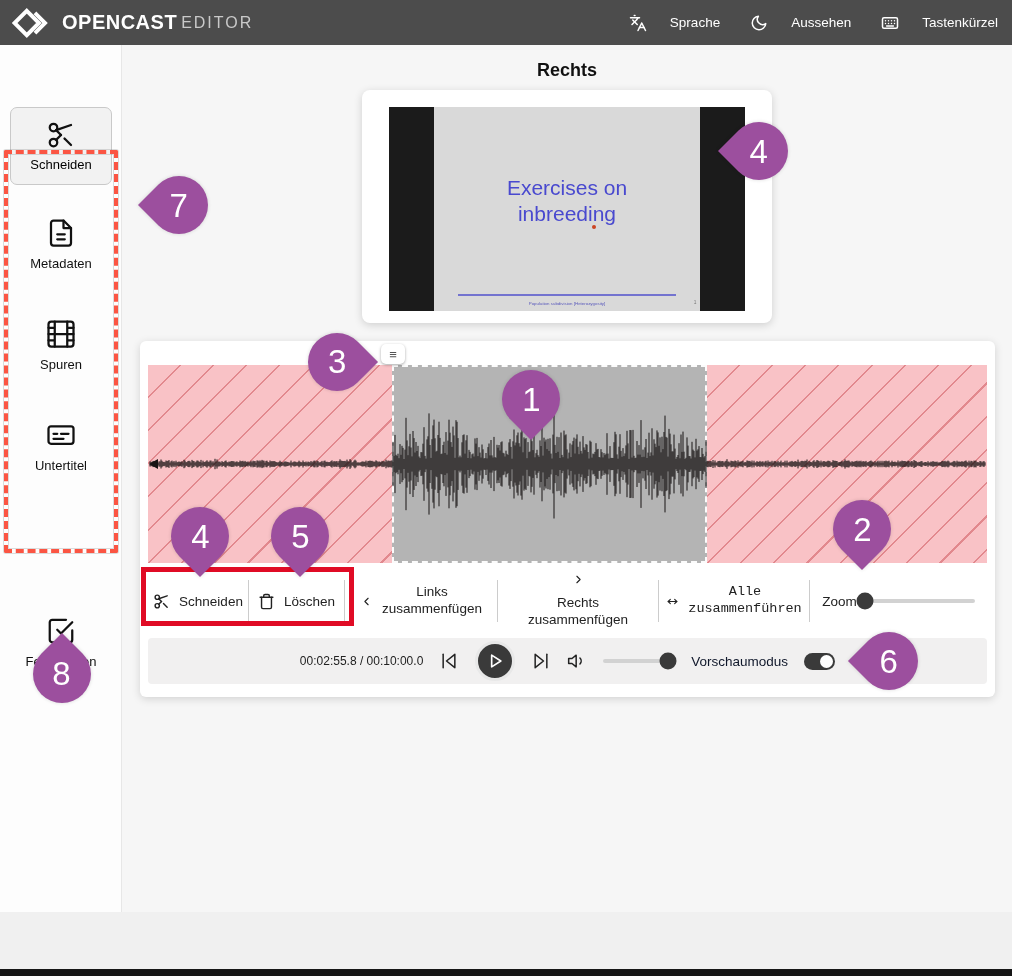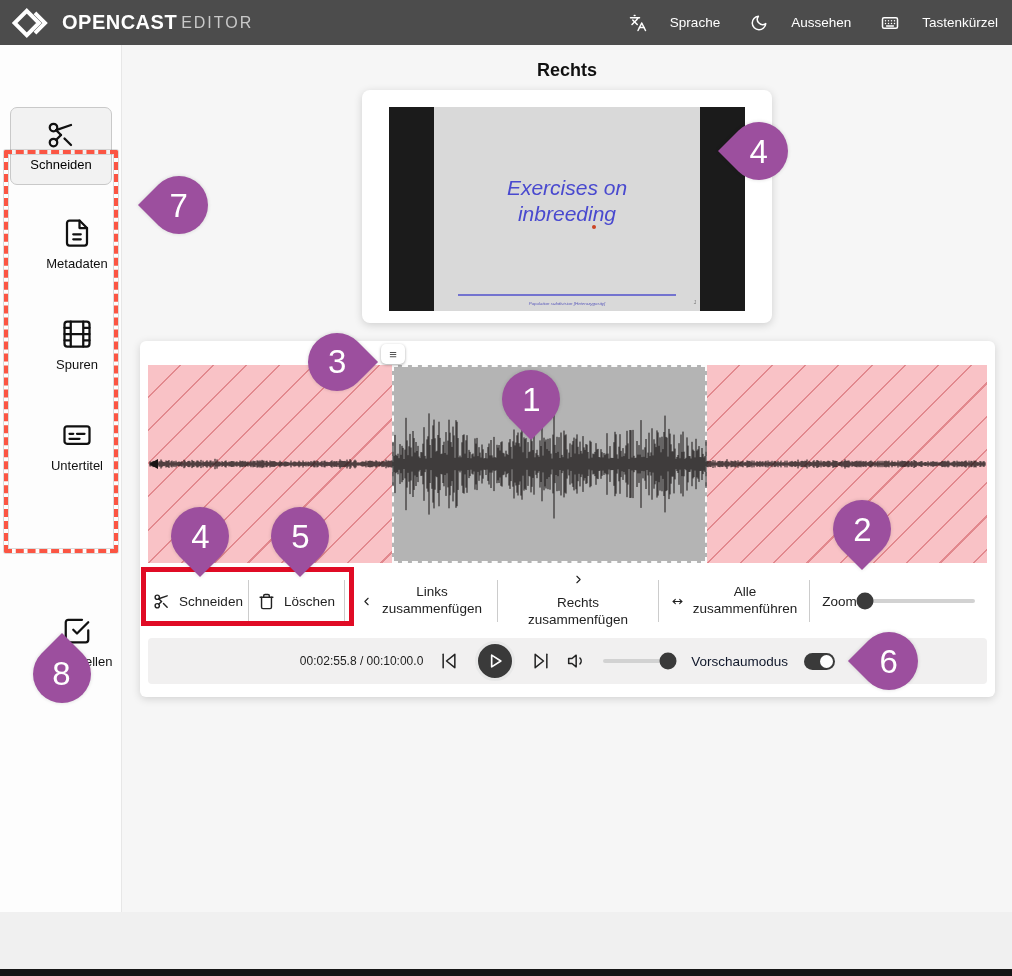--- a/index.html
+++ b/index.html
@@ -11,51 +11,51 @@
   .topbar { position:absolute; left:0; top:0; width:1012px; height:45px; background:#4c4c4c; display:flex; align-items:center; justify-content:space-between; padding:0 14px 0 12px; z-index:5; }
   .brand { display:flex; align-items:center; gap:10px; }
   .brand-name { color:#fff; font-weight:700; font-size:20px; letter-spacing:.5px; }
   .brand-suffix { color:#c9c9c9; font-weight:300; font-size:16px; letter-spacing:2px; margin-left:-6px; }
   .topmenu { display:flex; align-items:center; gap:30px; }
   .topmenu-item { display:flex; align-items:center; gap:23px; color:#fff; font-size:13.5px; cursor:pointer; }
   .ticon { width:18px; height:18px; stroke:#fff; fill:none; stroke-width:2; stroke-linecap:round; stroke-linejoin:round; }
 
   
   .sidebar { position:absolute; left:0; top:45px; width:122px; height:867px; background:#fdfdfd; border-right:1px solid #e7e7e7; z-index:2; }
-  .side-item { position:absolute; left:16px; width:122px; display:flex; flex-direction:column; align-items:center; gap:8px; color:#111; font-size:13px; cursor:pointer; }
+  .side-item { position:absolute; left:0; width:122px; display:flex; flex-direction:column; align-items:center; gap:8px; color:#111; font-size:13px; cursor:pointer; }
   .sicon { width:30px; height:30px; stroke:#111; fill:none; stroke-width:1.8; stroke-linecap:round; stroke-linejoin:round; }
   .side-btn-active { position:absolute; left:10px; top:62px; width:102px; height:78px; background:#f2f2f2; border:1px solid #c9c9c9; border-radius:7px; display:flex; flex-direction:column; align-items:center; justify-content:center; gap:7px; font-size:13px; cursor:pointer; }
   .pos-meta { top:173px; } .pos-spuren { top:274px; } .pos-unter { top:375px; } .pos-vorschau { top:475px; } .pos-fertig { top:571px; }
 
   
   .main-bg { position:absolute; left:122px; top:45px; width:890px; height:867px; background:#f6f6f6; z-index:1; }
   .page-title { position:absolute; left:122px; top:60px; width:890px; text-align:center; font-size:18px; font-weight:700; color:#111; z-index:3; }
 
   
   .video-card { position:absolute; left:362px; top:90px; width:410px; height:233px; background:#fff; border-radius:8px; box-shadow:0 2px 8px rgba(0,0,0,.16); z-index:3; }
-  .video-frame { position:absolute; left:27px; right:27px; top:17px; bottom:12px; background:#5eead4; display:flex;font-style:italic; }
+  .video-frame { position:absolute; left:27px; right:27px; top:17px; bottom:12px; background:#5eead4; display:flex; }
   .pillar { width:45px; height:100%; background:#1b1b1b; }
   .slide { flex:1; background:#d9d9d9; position:relative; }
   .slide-title { position:absolute; left:10%; width:80%; top:68px; text-align:center; color:#4949cf; font-size:21px; line-height:1.25; }
   .slide-dot { position:absolute; left:158px; top:118px; width:4px; height:4px; border-radius:50%; background:#cc4422; }
   .slide-line { position:absolute; left:9%; width:82%; bottom:15px; height:2px; background:#7373cf; }
   .slide-footer { position:absolute; left:0; width:100%; bottom:5px; text-align:center; color:#5858bb; font-size:8px; transform:scale(.55); transform-origin:center bottom; white-space:nowrap; }
   .slide-page { position:absolute; right:4px; bottom:6px; color:#777; font-size:8px; transform:scale(.6); transform-origin:right bottom; }
 
   
   .timeline-card { position:absolute; left:140px; top:341px; width:855px; height:356px; background:#fff; border-radius:6px; box-shadow:0 2px 8px rgba(0,0,0,.15); z-index:3; }
   .track { position:absolute; left:8px; top:24px; width:839px; height:198px; display:flex; }
   .cut-seg { height:100%; background:#f9c2c6; background-image:repeating-linear-gradient(135deg, transparent 0 22px, rgba(203,79,86,.5) 22px 23.5px); }
   .active-seg { height:100%; background:#b4b4b4; border:2px dashed #fbfbfb; }
   .waveform-svg { position:absolute; left:8px; top:24px; pointer-events:none; }
   .scrub-handle { position:absolute; top:3px; width:24px; height:20px; background:#fff; border-radius:5px; box-shadow:0 1px 3px rgba(0,0,0,.35); display:flex; align-items:center; justify-content:center; font-size:13px; color:#555; cursor:grab; z-index:4; }
 
   .btnrow { position:absolute; left:8px; top:232px; width:839px; height:56px; display:flex; align-items:center; }
   .rowbtn { display:flex; align-items:center; justify-content:center; gap:9px; height:100%; font-size:13.5px; color:#222; cursor:pointer; }
-  .w-cut{ width:100px; } .w-del{ width:95px; } .w-ml{ width:152px; } .w-mr{ width:160px;flex-direction:column; } .w-ma{ width:150px; }
+  .w-cut{ width:100px; } .w-del{ width:95px; } .w-ml{ width:152px; } .w-mr{ width:160px;flex-direction:column; } .w-ma{ width:150px;font-family:Liberation Mono, monospace; }
   .two-line { text-align:center; line-height:1.25; }
   .vsep { width:1px; height:42px; background:#ccc; }
   .bicon { width:17px; height:17px; stroke:#222; fill:none; stroke-width:2; stroke-linecap:round; stroke-linejoin:round; flex:none; }
   .chev { width:13px; height:13px; }
   .zoom-wrap { flex:1; display:flex; align-items:center; justify-content:center; height:100%; }
   .zoom-label { font-size:13.5px; color:#222; }
   .slider-track { position:relative; height:4px; background:#d2d2d2; border-radius:2px; cursor:pointer; }
   .zoom-track { width:118px; }
   .slider-thumb { position:absolute; top:50%; transform:translate(-50%,-50%); width:17px; height:17px; border-radius:50%; background:#3a3a3a; }
 

